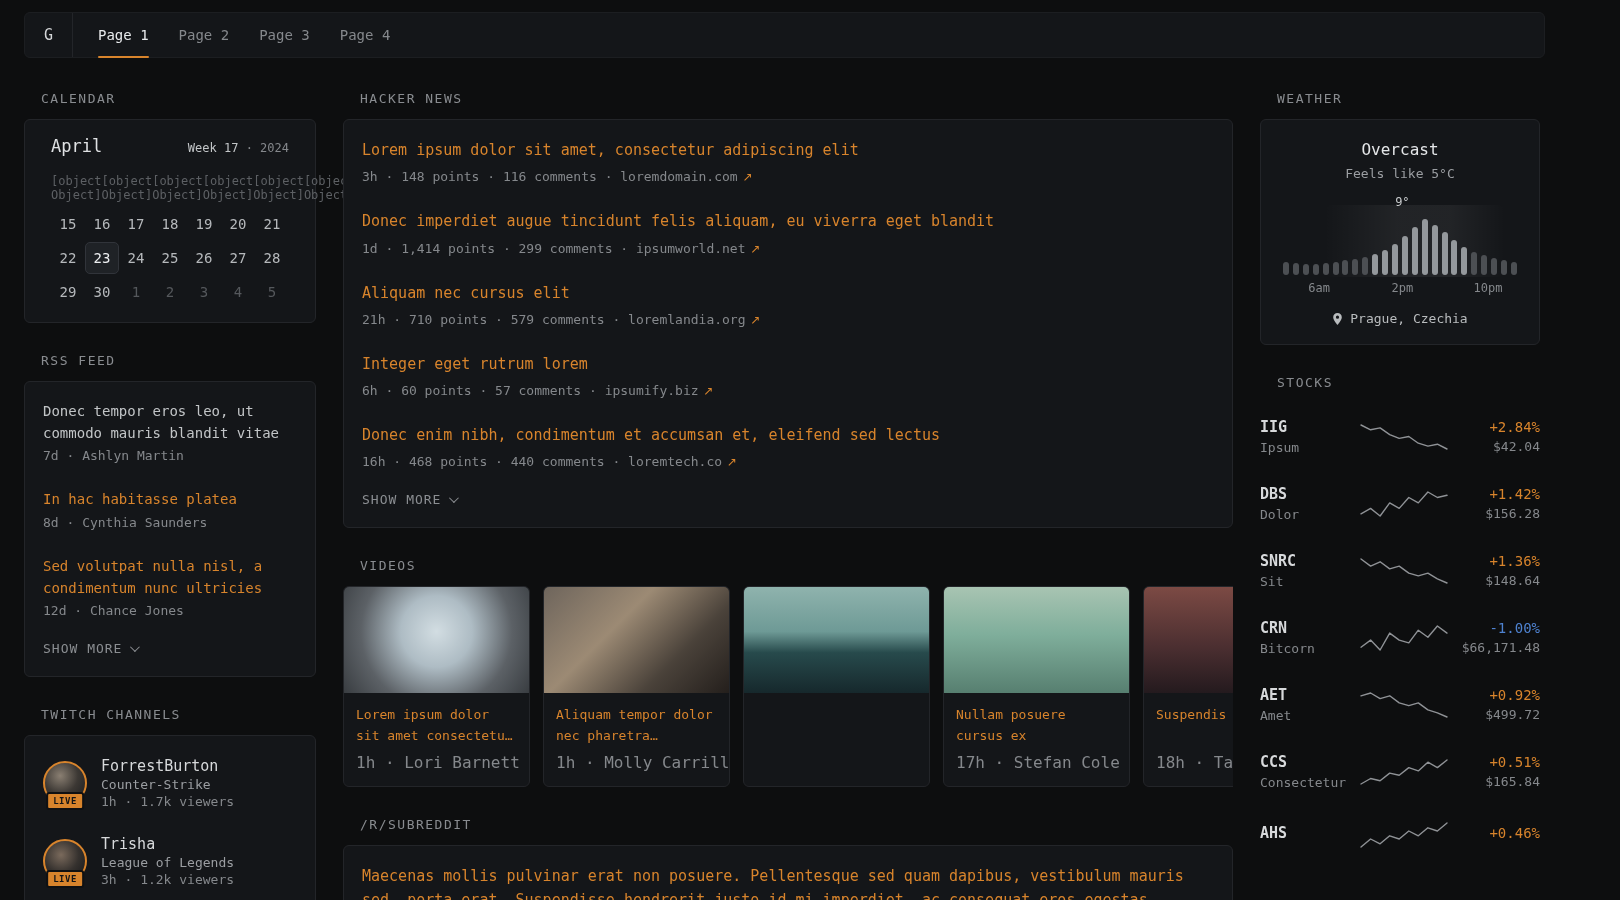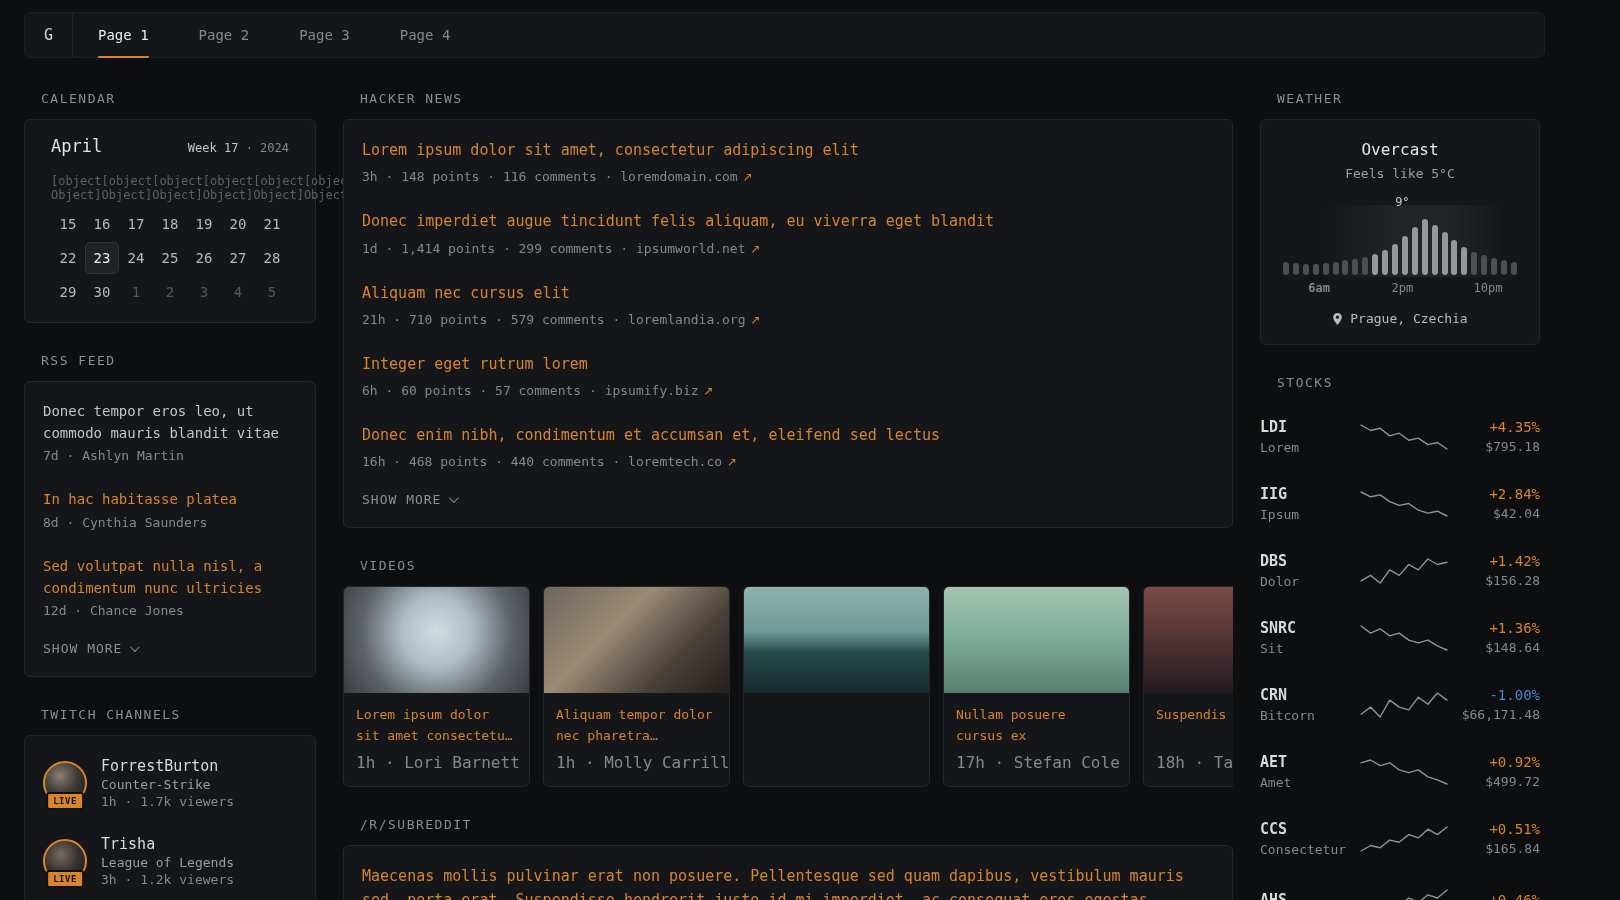--- a/index.html
+++ b/index.html
@@ -16,21 +16,21 @@
     --card:#141619;
     --border:#232529;
     --bright:#dfe1e3;
   }
   a { text-decoration:none; cursor:pointer; }
   .page { padding:12px 0 0 24px; }
 
   
   .topbar { width:1521px; height:46px; background:var(--card); border:1px solid #1c1e21; border-radius:6px; display:flex; align-items:stretch; }
   .logo { width:48px; display:flex; align-items:center; justify-content:center; border-right:1px solid var(--border); color:#d4d6d8; font-size:15px; cursor:pointer; }
-  .tabs { display:flex; padding-left:10px;gap:20px; }
+  .tabs { display:flex; padding-left:10px; }
   .tab { padding:0 15px; display:flex; align-items:center; color:#85888c; font-size:14px; position:relative; }
   .tab.active { color:#e8eaec; }
   .tab.active::after { content:""; position:absolute; left:15px; right:15px; bottom:-1px; height:2px; background:var(--accent); border-radius:1px; }
 
   
   .grid { display:grid; grid-template-columns:292px 890px 280px; column-gap:27px; margin-top:26px; }
   .sec-title { font-size:13px; font-weight:normal; color:#898c90; letter-spacing:1.5px; margin:7px 0 13px 17px; }
   .section { margin-bottom:30px; }
   .card { background:var(--card); border:1px solid var(--border); border-radius:6px; }
 
@@ -376,51 +376,38 @@
                 <div class="wbar lit" style="height: 35px;"></div>
                 <div class="wbar lit" style="height: 28px;"></div>
                 <div class="wbar" style="height: 23px;"></div>
                 <div class="wbar" style="height: 20px;"></div>
                 <div class="wbar" style="height: 17px;"></div>
                 <div class="wbar" style="height: 15px;"></div>
                 <div class="wbar" style="height: 13px;"></div>
               </div>
             <div class="w-times">
 
-            <span class="w-time" style="left: 16%; font-weight: bold;">6am</span>
+            <span class="w-time" style="left: 16%;">6am</span>
                 <span class="w-time" style="left: 51%;">2pm</span>
                 <span class="w-time" style="left: 87%;">10pm</span>
               </div>
           </div>
           <div class="w-loc">
             <svg width="11" height="14" viewBox="0 0 11 14">
               <path d="M5.5 1 C3 1 1.2 2.9 1.2 5.2 C1.2 8.2 5.5 13 5.5 13 C5.5 13 9.8 8.2 9.8 5.2 C9.8 2.9 8 1 5.5 1 Z M5.5 6.8 A1.6 1.6 0 1 1 5.5 3.6 A1.6 1.6 0 0 1 5.5 6.8 Z" fill="#b9bcbe"></path>
             </svg>
             <span>Prague, Czechia</span>
           </div>
         </div>
       </div>
 
       <div class="section">
         <h2 class="sec-title">STOCKS</h2>
         <div class="stocks">
 
-        <div class="stock-row">
-              <div class="s-left">
-                <div class="s-sym">LDI</div>
-                <div class="s-name">Lorem</div>
-              </div>
-              <div class="s-spark"><svg viewBox="0 0 92 30" width="92" height="30">
-                  <polyline points="3.0,3.0 12.6,8.5 22.1,6.3 31.7,13.9 41.2,11.2 50.8,18.3 60.3,16.1 69.9,22.6 79.4,20.5 89.0,27.0" fill="none" stroke="#8f9296" stroke-width="1.4" stroke-linejoin="round" stroke-linecap="round"></polyline>
-                </svg></div>
-              <div class="s-right">
-                <div class="s-change">+4.35%</div>
-                <div class="s-price">$795.18</div>
-              </div>
-            </div>
             <div class="stock-row">
               <div class="s-left">
                 <div class="s-sym">IIG</div>
                 <div class="s-name">Ipsum</div>
               </div>
               <div class="s-spark"><svg viewBox="0 0 92 30" width="92" height="30">
                   <polyline points="3.0,3.0 12.6,7.8 22.1,5.9 31.7,12.6 41.2,16.4 50.8,14.5 60.3,21.2 69.9,24.1 79.4,22.2 89.0,27.0" fill="none" stroke="#8f9296" stroke-width="1.4" stroke-linejoin="round" stroke-linecap="round"></polyline>
                 </svg></div>
               <div class="s-right">
                 <div class="s-change">+2.84%</div>

